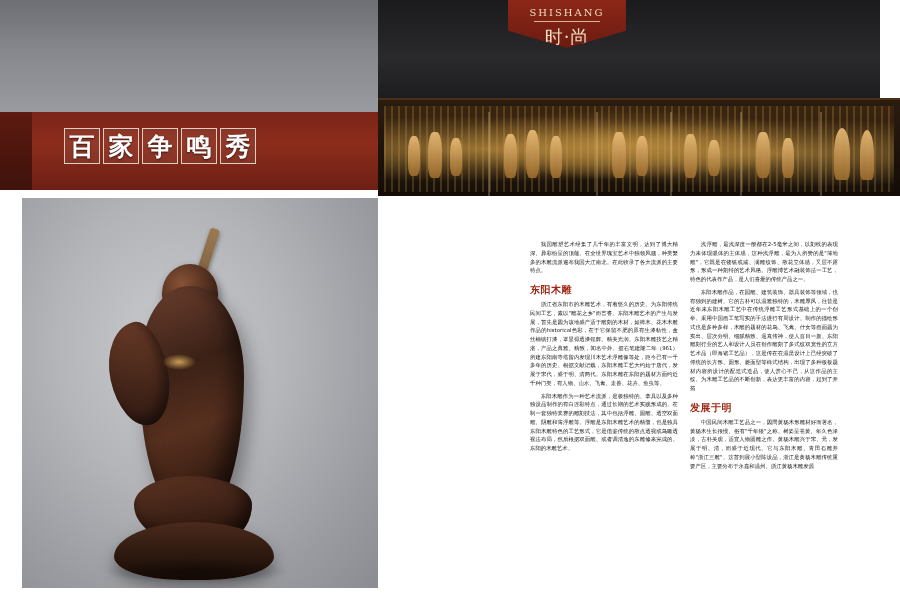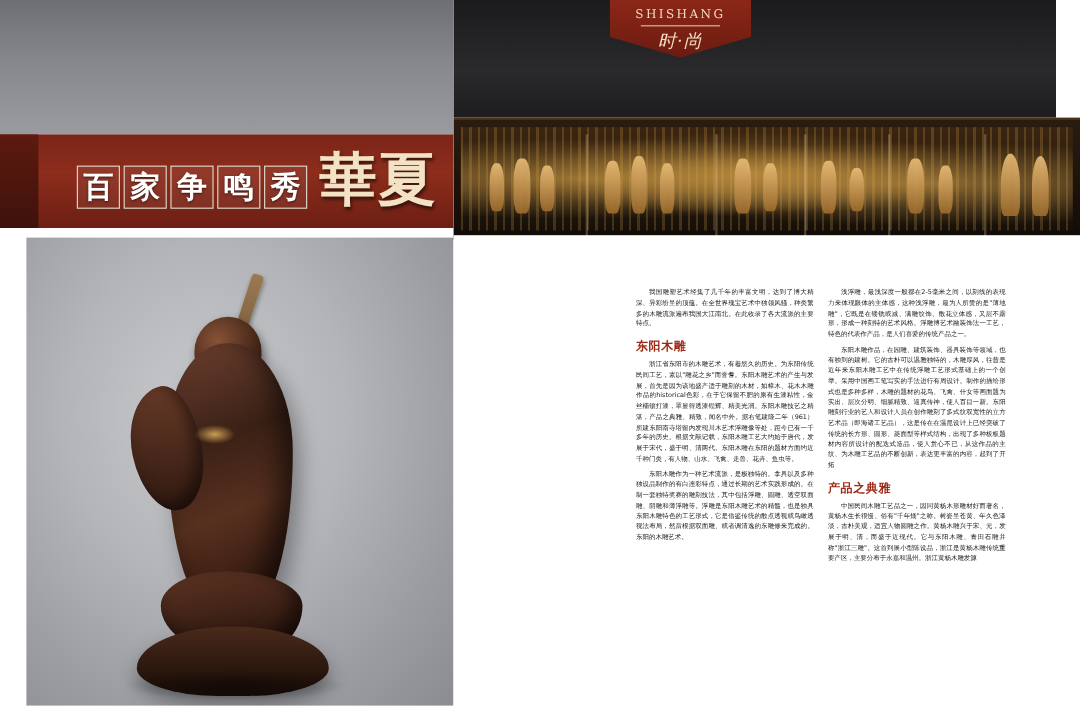--- a/index.html
+++ b/index.html
@@ -108,21 +108,21 @@
     background:linear-gradient(180deg,#1b1b1d 0%,#2a2a2d 60%,#1d1d20 100%);
   }
   .logo-ribbon{
     position:absolute;left:130px;top:0;width:118px;height:48px;
     background:linear-gradient(180deg,#8b2718,#6c1b10);
     clip-path:polygon(0 0,100% 0,100% 64%,50% 100%,0 64%);
     text-align:center;color:#f2dfbf;
   }
   .logo-en{font-family:"DejaVu Serif",serif;font-size:10px;letter-spacing:2px;margin-top:7px;}
   .logo-line{width:66px;height:1px;background:#d9b98a;margin:3px auto;}
-  .logo-cn{font-family:"DejaVu Serif",serif;font-size:15px;letter-spacing:1px;font-style:italic;}
+  .logo-cn{font-family:"DejaVu Serif",serif;font-size:18px;letter-spacing:1px;}
 
   .relief-band{
     position:absolute;left:0;top:98px;width:522px;height:98px;
     background:linear-gradient(180deg,#2b1c10,#120b06);
     overflow:hidden;border-top:2px solid #4a3016;border-bottom:2px solid #4a3016;
   }
   .relief-inner{position:absolute;left:6px;top:6px;width:510px;height:86px;
     background:
       repeating-linear-gradient(90deg, rgba(226,170,70,.22) 0 2px, rgba(0,0,0,0) 2px 7px),
       radial-gradient(ellipse at 20% 50%, rgba(230,176,80,.55), rgba(0,0,0,0) 55%),
@@ -158,21 +158,20 @@
     <div class="left-white-strip"></div>
 
     <div class="title-block">
       <div class="title-boxes">
         <div class="tbox">百</div>
         <div class="tbox">家</div>
         <div class="tbox">争</div>
         <div class="tbox">鸣</div>
         <div class="tbox">秀</div>
       </div>
-      <div class="title-big">華夏</div>
     </div>
 
     <div class="photo-frame">
       <div class="statue">
         <div class="st-staff"></div>
         <div class="st-head"></div>
         <div class="st-body"></div>
         <div class="st-arm"></div>
         <div class="st-hl"></div>
         <div class="st-legs"></div>
@@ -220,20 +219,20 @@
       <div class="col c1">
         <p class="para">我国雕塑艺术经集了几千年的丰富文明，达到了博大精深、异彩纷呈的顶蕴。在全世界瑰宝艺术中独领风骚，种类繁多的木雕流派遍布我国大江南北。在此收录了各大流派的主要特点。</p>
         <div class="sec-head">东阳木雕</div>
         <p class="para">浙江省东阳市的木雕艺术，有着悠久的历史。为东阳传统民间工艺，素以"雕花之乡"而誉耆。东阳木雕艺术的产生与发展，首先是因为该地盛产适于雕刻的木材，如樟木、花木木雕作品的historical色彩，在于它保留不肥的原有生漆粘性，金丝楠镶打漆，罩显得透漆锃辉、精美光润。东阳木雕技艺之精湛，产品之典雅、精致，闻名中外。据右笔建隆二年（961）所建东阳南寺塔留内发现川木艺术浮雕像等处，距今已有一千多年的历史。根据文献记载，东阳木雕工艺大约始于唐代，发展于宋代，盛于明、清两代。东阳木雕在东阳的题材方面约近千种门类，有人物、山水、飞禽、走兽、花卉、鱼虫等。</p>
         <p class="para">东阳木雕作为一种艺术流派，是极独特的。拿具以及多种独设品制作的有白连彩特点，通过长期的艺术实践形成的。在制一套独特奖赛的雕刻技法，其中包括浮雕、圆雕、透空双面雕、阴雕和薄浮雕等。浮雕是东阳木雕艺术的精髓，也是独具东阳木雕特色的工艺形式，它是借鉴传统的散点透视或鸟瞰透视法布局，然后根据双面雕、或者调清逸的东雕修来完成的。东阳的木雕艺术。</p>
       </div>
 
       <div class="col c2">
         <p class="para">浅浮雕，最浅深度一般都在2-5毫米之间，以刻线的表现力来体现眼体的主体感，这种浅浮雕，最为人所赞的是"薄地雕"，它既是在镂铣或减、满雕纹饰、散花立体感，又层不露形，形成一种刻特的艺术风格。浮雕博艺术融装饰法一工艺，特色的代表作产品，是人们喜爱的传统产品之一。</p>
         <p class="para">东阳木雕作品，在园雕、建筑装饰、器具装饰等领域，也有独到的建树。它的古朴可以温雅独特的，木雕厚风，往昔是近年来东阳木雕工艺中在传统浮雕工艺形式基础上的一个创举。采用中国画工笔写实的手法进行有周设计。制作的描绘形式也是多种多样，木雕的题材的花鸟、飞禽、什女等画面题为实出、层次分明、细腻精致、逼真传神，使人百目一新。东阳雕刻行业的艺人和设计人员在创作雕刻了多式纹双宽性的立方艺术品（即海诸工艺品），这是传在在温昆设计上已经突破了传统的长方形、圆形、菱面型等样式结构，出现了多种板板题材内容所设计的配迭式造品，使人赏心不已，从这作品的主纹、为木雕工艺品的不断创新，表达更丰富的内容，起到了开拓</p>
-        <div class="sec-head">产品之典雅</div>
+        <div class="sec-head">发展于明</div>
         <p class="para">中国民间木雕工艺品之一，因同黄杨木形雕材好而著名，黄杨木生长很慢、俗有"千年矮"之称。树姿呈苍黄、年久色泽淡，古朴美观，适宜人物圆雕之作。黄杨木雕兴于宋、元，发展于明、清，而盛于近现代。它与东阳木雕、青田石雕并称"浙江三雕"。这首到展小型陈设品，浙江是黄杨木雕传统重要产区，主要分布于永嘉和温州。浙江黄杨木雕发源</p>
       </div>
 
     </div>
   </div>
 
 </div>
 
 </body></html>

